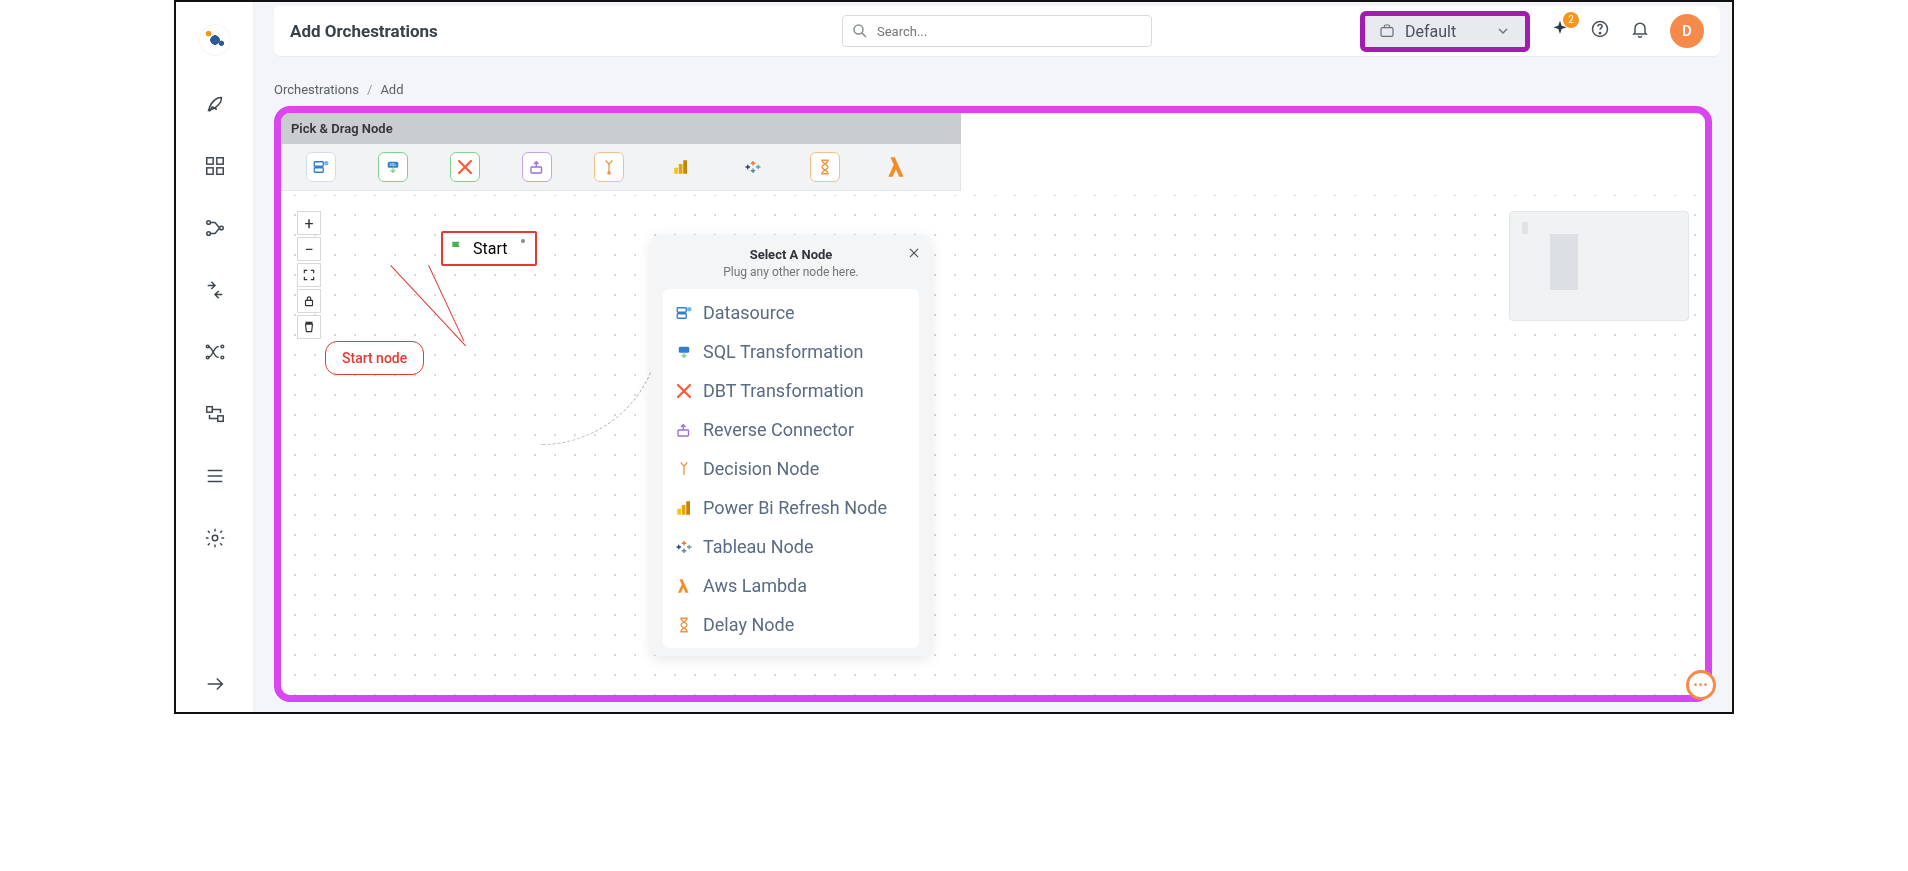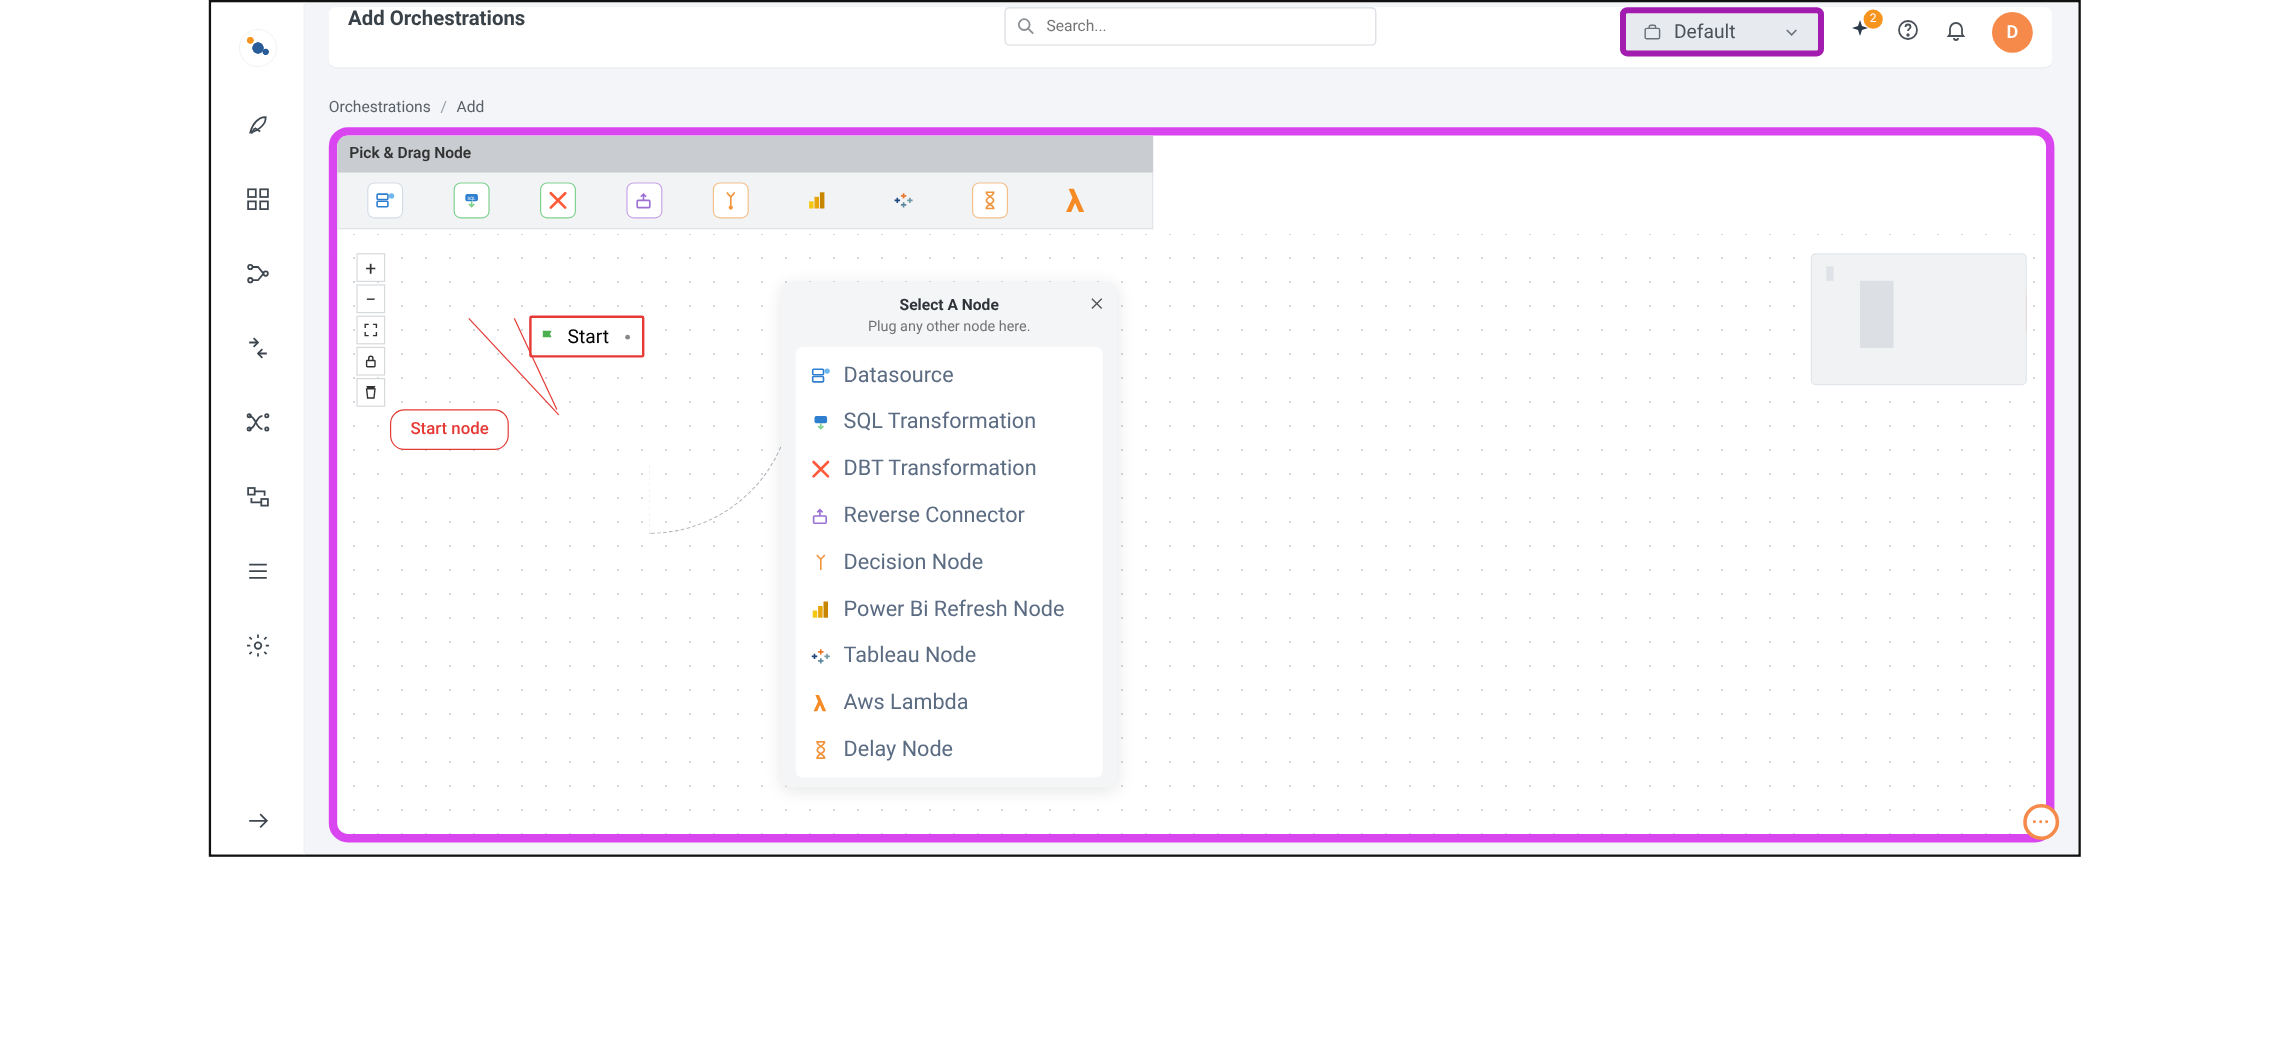--- a/index.html
+++ b/index.html
@@ -4,21 +4,21 @@
 <style>
 * { margin:0; padding:0; box-sizing:border-box; font-family:-apple-system,BlinkMacSystemFont,"Segoe UI",Roboto,Arial,sans-serif; }
 body { width:1908px; height:871px; display:flex; justify-content:center; align-items:flex-start; background:#fff; }
 .frame { width:1560px; height:714px; border:2px solid #111; position:relative; background:#fff; overflow:hidden; }
 .sidebar { position:absolute; left:0; top:0; bottom:0; width:78px; background:#fff; border-right:1px solid #eee; display:flex; flex-direction:column; align-items:center; padding-top:22px; gap:34px; }
 .sidebar .logo { width:32px; height:32px; border-radius:50%; background:radial-gradient(circle at 50% 50%, #2a5c9a 0%, #2a5c9a 20%, transparent 22%), radial-gradient(circle at 30% 30%, #f7941d 0%, #f7941d 8%, transparent 10%), radial-gradient(circle at 70% 60%, #2a5c9a 0%, #2a5c9a 8%, transparent 10%); box-shadow:0 0 0 1px rgba(0,0,0,.05) inset; }
 .sidebar .nav-item { width:28px; height:28px; display:flex; align-items:center; justify-content:center; color:#3e474f; cursor:pointer; }
 .sidebar svg { width:22px; height:22px; stroke:#3e474f; fill:none; stroke-width:1.6; }
 .sidebar .bottom { margin-top:auto; margin-bottom:14px; }
 .content { position:absolute; left:78px; right:0; top:0; bottom:0; background:#f4f5f8; }
-.topbar { position:absolute; left:20px; right:22px; top:4px; height:50px; background:#fff; border-radius:6px; display:flex; align-items:flex-start; padding:0 16px; box-shadow:0 1px 0 rgba(0,0,0,.04); }
+.topbar { position:absolute; left:20px; right:12px; top:4px; height:50px; background:#fff; border-radius:6px; display:flex; align-items:center; padding:0 16px; box-shadow:0 1px 0 rgba(0,0,0,.04); }
 .topbar h1 { font-size:17px; font-weight:700; color:#3a4249; }
 .search { margin-left:auto; margin-right:auto; position:absolute; left:50%; transform:translateX(-50%); width:310px; }
 .search input { width:100%; height:32px; border:1px solid #d7dbe0; border-radius:4px; padding:0 10px 0 34px; font-size:13px; color:#0c4a6e; background:#fff; }
 .search .sicon { position:absolute; left:9px; top:7px; color:#8a8f94; }
 .top-right { margin-left:auto; display:flex; align-items:center; gap:20px; }
 .workspace-dd { display:flex; align-items:center; gap:10px; background:#e7eaee; border:5px solid #a21caf; border-radius:6px; padding:6px 14px; min-width:170px; cursor:pointer; color:#4a5158;}
 .workspace-dd svg { width:16px; height:16px; stroke:#6a7178; }
 .workspace-dd .chev { margin-left:auto; }
 .ticon { position:relative; cursor:pointer; color:#4a5158; }
 .ticon svg { width:20px; height:20px; stroke:#4a5158; fill:none; stroke-width:1.8; }
@@ -31,21 +31,21 @@
 .panel { position:absolute; left:20px; right:20px; top:104px; bottom:10px; background:#fff; border:7px solid #d946ef; border-radius:16px; overflow:hidden; }
 .palette-hdr { background:#c9ccd1; padding:8px 10px; font-size:13px; font-weight:600; color:#333; width:680px; border-top-left-radius:4px;}
 .palette-row { background:#f2f3f5; border:1px solid #e1e4e8; border-top:none; width:680px; display:flex; align-items:center; gap:42px; padding:8px 24px;}
 .palette-row .tool { width:30px; height:30px; border:1px solid #d5dde6; border-radius:6px; display:flex; align-items:center; justify-content:center; cursor:grab; background:#fff;}
 .palette-row .tool.noborder { border:none; background:transparent; }
 .btn-save { position:absolute; right:16px; top:130px; background:#f68a4a; color:#fff; border:none; border-radius:4px; padding:10px 18px; font-size:14px; font-weight:600; cursor:pointer; }
 .canvas { position:absolute; left:0; right:0; top:82px; bottom:0; background-image:radial-gradient(#d6d9dc 1px, transparent 1px); background-size:20px 20px; background-position:4px 10px; }
 .zoom-ctrl { position:absolute; left:16px; top:16px; display:flex; flex-direction:column; gap:2px; }
 .zoom-ctrl button { width:24px; height:24px; background:#fff; border:1px solid #d6d9dc; display:flex; align-items:center; justify-content:center; font-size:16px; color:#333; cursor:pointer;}
 .zoom-ctrl button svg{ width:14px; height:14px; stroke:#333; fill:none; stroke-width:2;}
-.start-node { position:absolute; left:160px; top:36px; border:2px solid #e53935; background:#fff; border-radius:2px; display:flex; align-items:center; padding:6px 10px 6px 6px; gap:8px; cursor:pointer;margin-top:32px;}
+.start-node { position:absolute; left:160px; top:36px; border:2px solid #e53935; background:#fff; border-radius:2px; display:flex; padding:6px 10px 6px 6px; gap:8px; cursor:pointer;}
 .start-node .dot { width:4px; height:4px; border-radius:50%; background:#888; margin-left:6px;}
 .start-label { position:absolute; left:44px; top:146px; border:1.5px solid #e53935; border-radius:12px; padding:8px 16px; color:#e53935; font-size:14px; font-weight:500; background:#fff;}
 .pointer-l1 { position:absolute; left:110px; top:70px; width:110px; height:0; border-top:1px solid #e53935; transform:rotate(47deg); transform-origin:left top;}
 .pointer-l2 { position:absolute; left:148px; top:70px; width:84px; height:0; border-top:1px solid #e53935; transform:rotate(65deg); transform-origin:left top;}
 .dashed { position:absolute; left:260px; top:60px; width:120px; height:190px; border:1.5px dashed #b1b5ba; border-left:none; border-top:none; border-radius:0 0 140px 0;}
 .dashed::after { content:""; position:absolute; right:-6px; bottom:-4px; width:8px; height:8px; background:#f68a4a; border-radius:50%;}
 .popup { position:absolute; left:370px; top:40px; width:280px; background:#f4f5f7; border-radius:8px; padding:12px 12px 8px; box-shadow:0 3px 14px rgba(0,0,0,.10);}
 .popup h3 { font-size:13px; font-weight:700; color:#2f333a; text-align:center;}
 .popup p { font-size:12px; color:#737373; text-align:center; margin-top:3px;}
 .popup .close { position:absolute; right:10px; top:10px; cursor:pointer; color:#555;}

